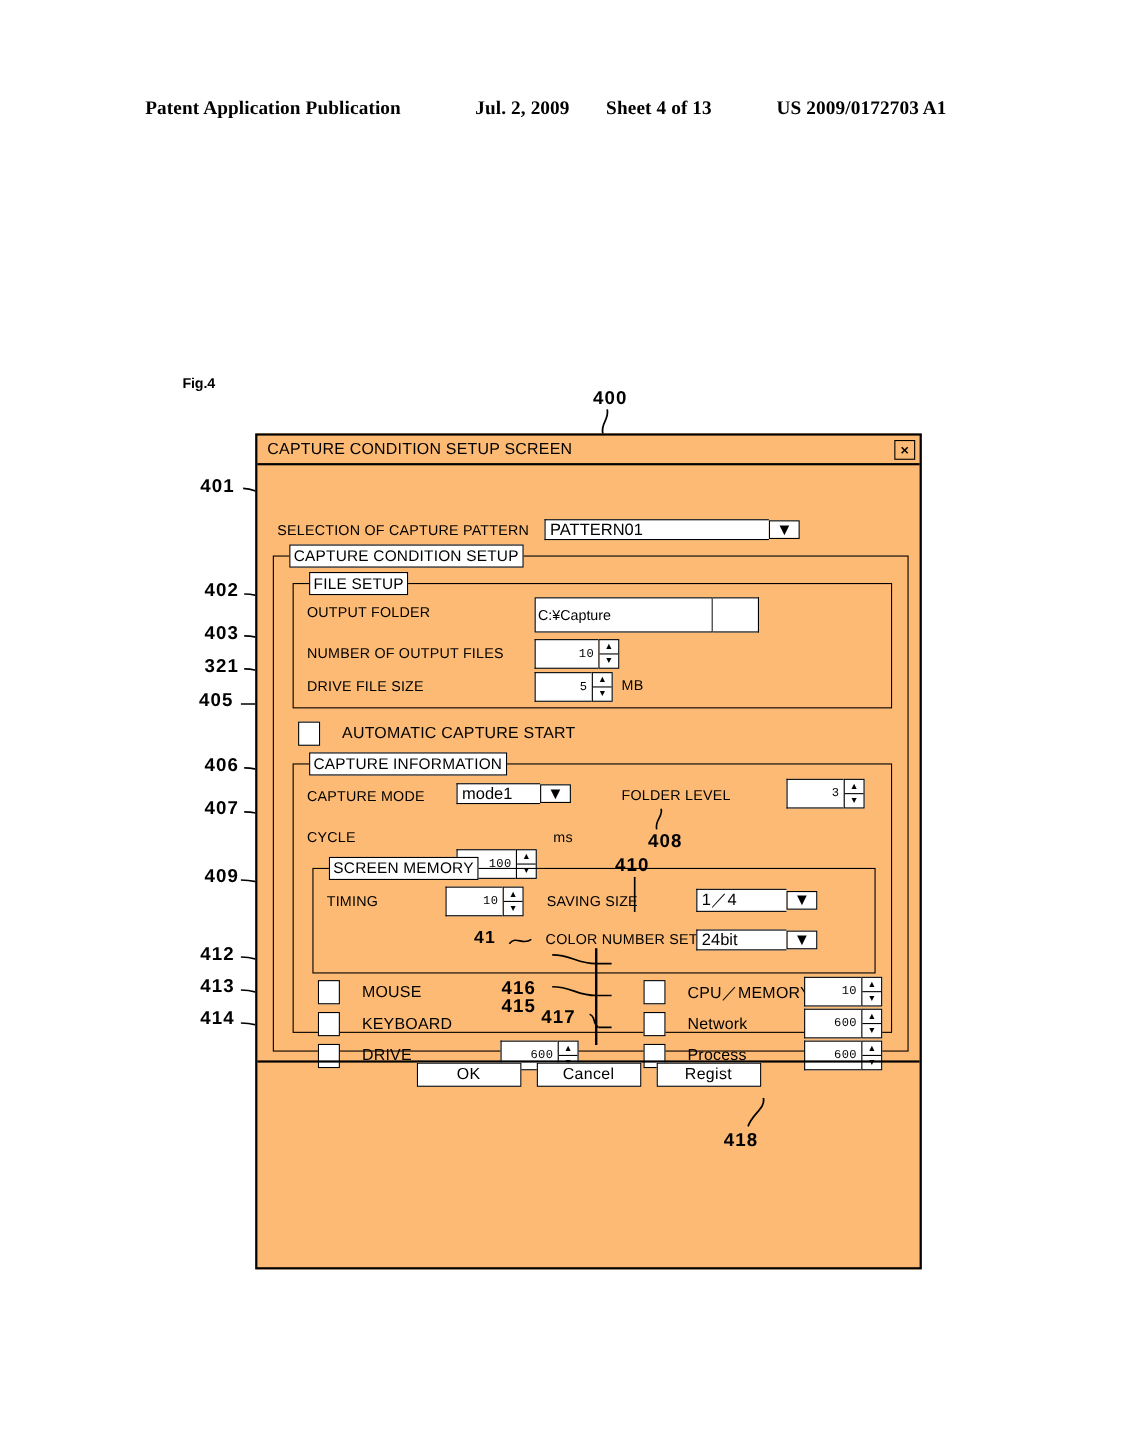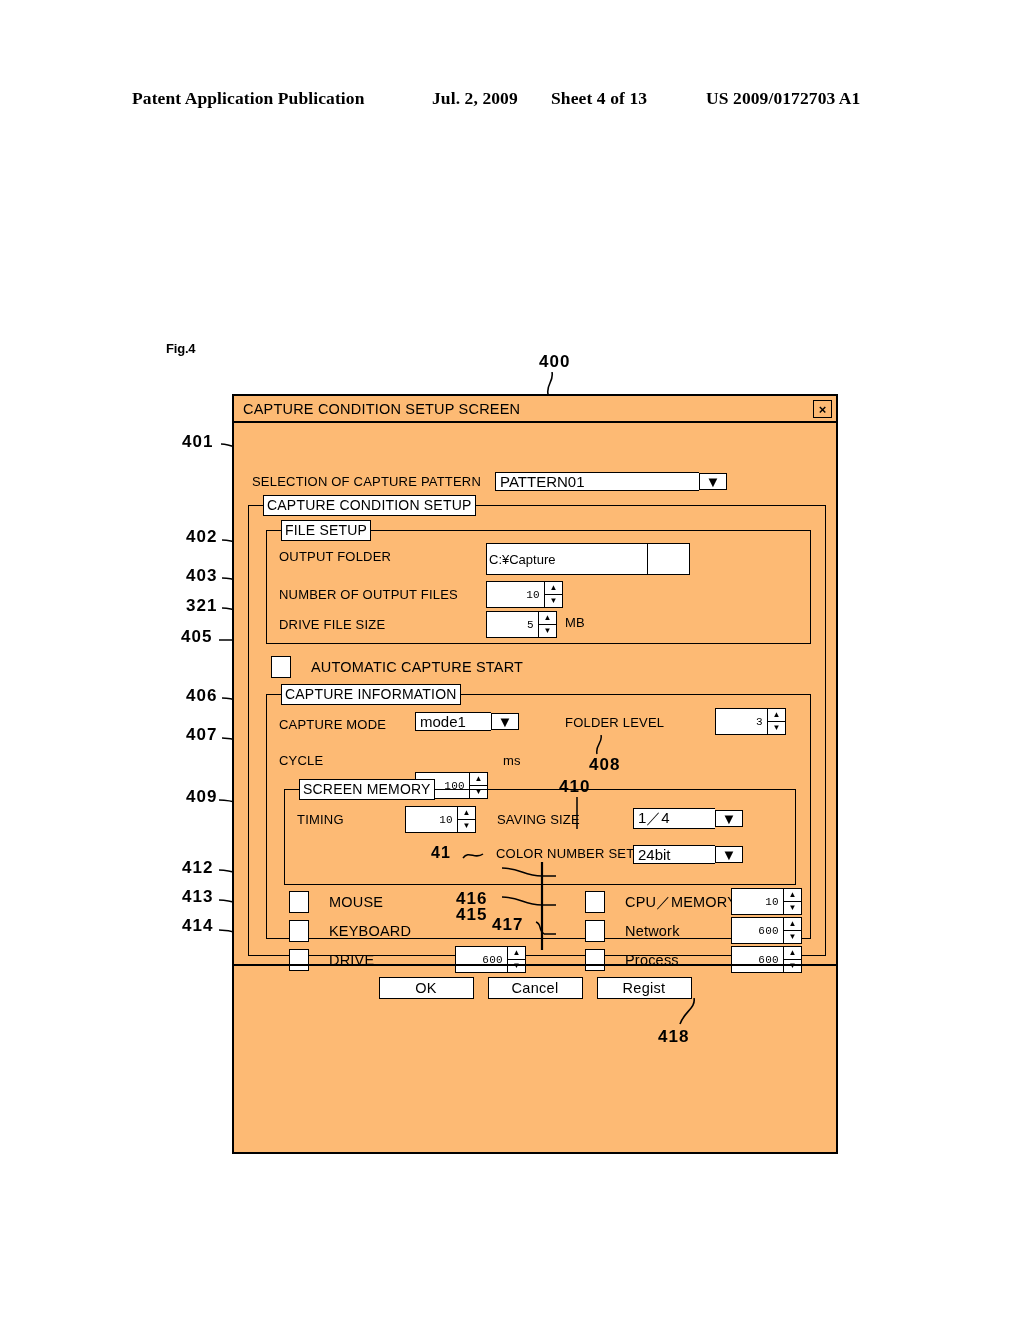--- a/index.html
+++ b/index.html
@@ -148,21 +148,21 @@
     flex:none;
   }
   .cb-row { display:flex; align-items:center; gap:20px; }
   .cb-label { font-size:14.5px; letter-spacing:.2px; white-space:nowrap; }
 
   
   .btnbar {
     position:absolute; left:0; bottom:0; width:100%;
     height:46px;
     border-top:2px solid #000;
-    display:flex; align-items:center; justify-content:center;
+    display:flex; align-items:flex-start; justify-content:center;
     gap:14px;
   }
   .dlg-btn {
     border:1.5px solid #000; background:#fff;
     width:95px; height:22px;
     display:flex; align-items:center; justify-content:center;
     font-size:14.5px; letter-spacing:.3px;
   }
 
   .mixcase { font-family:"Liberation Sans", sans-serif; }

